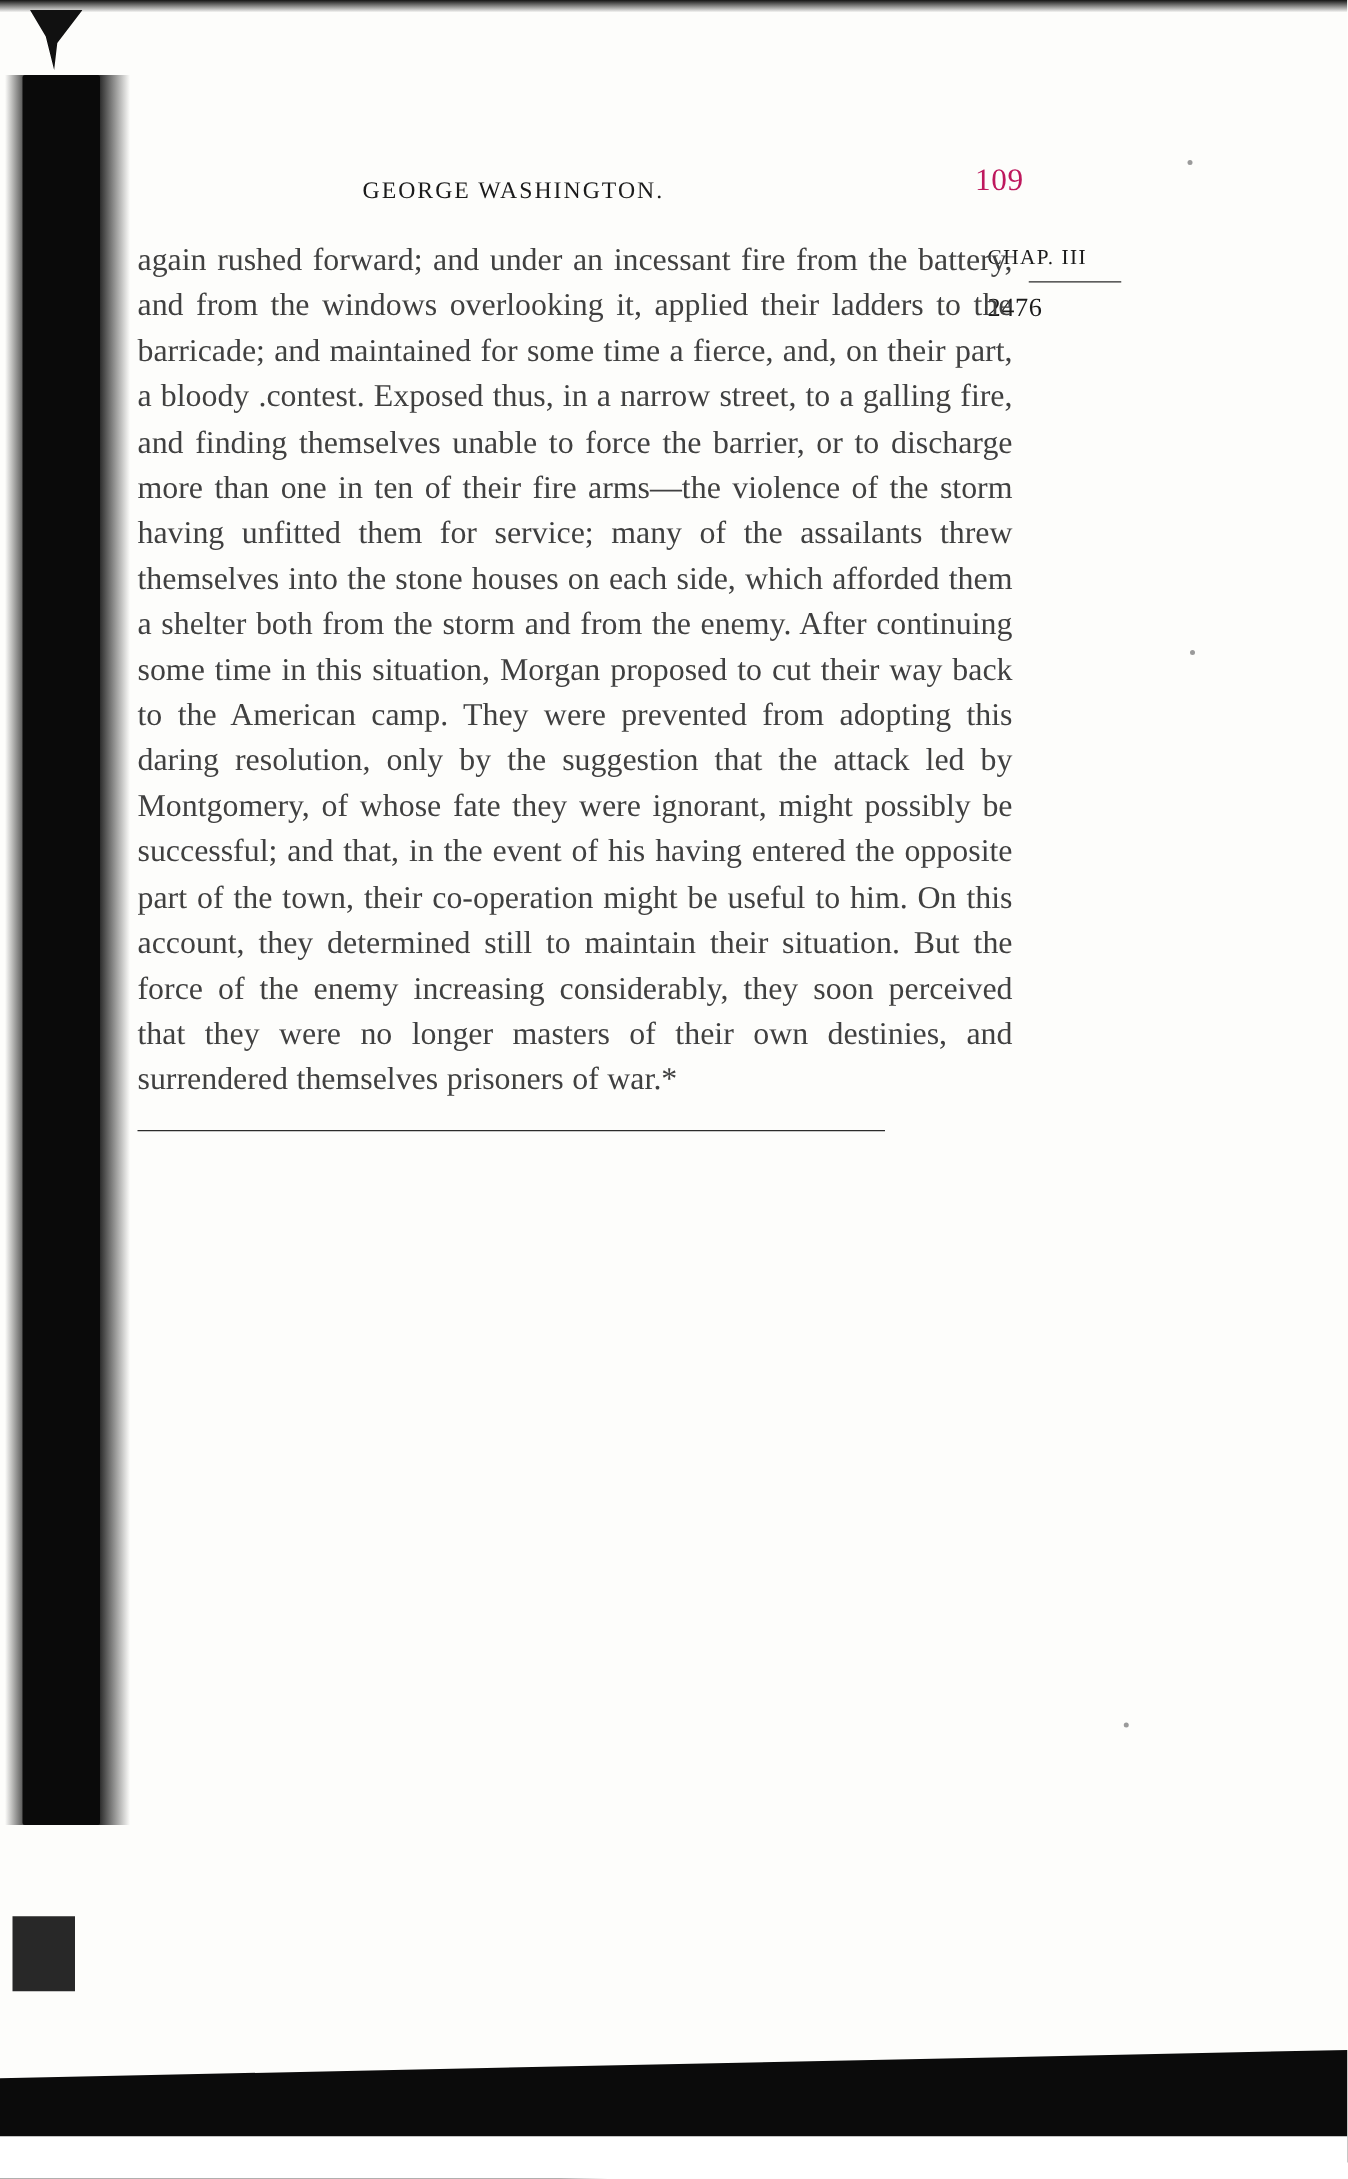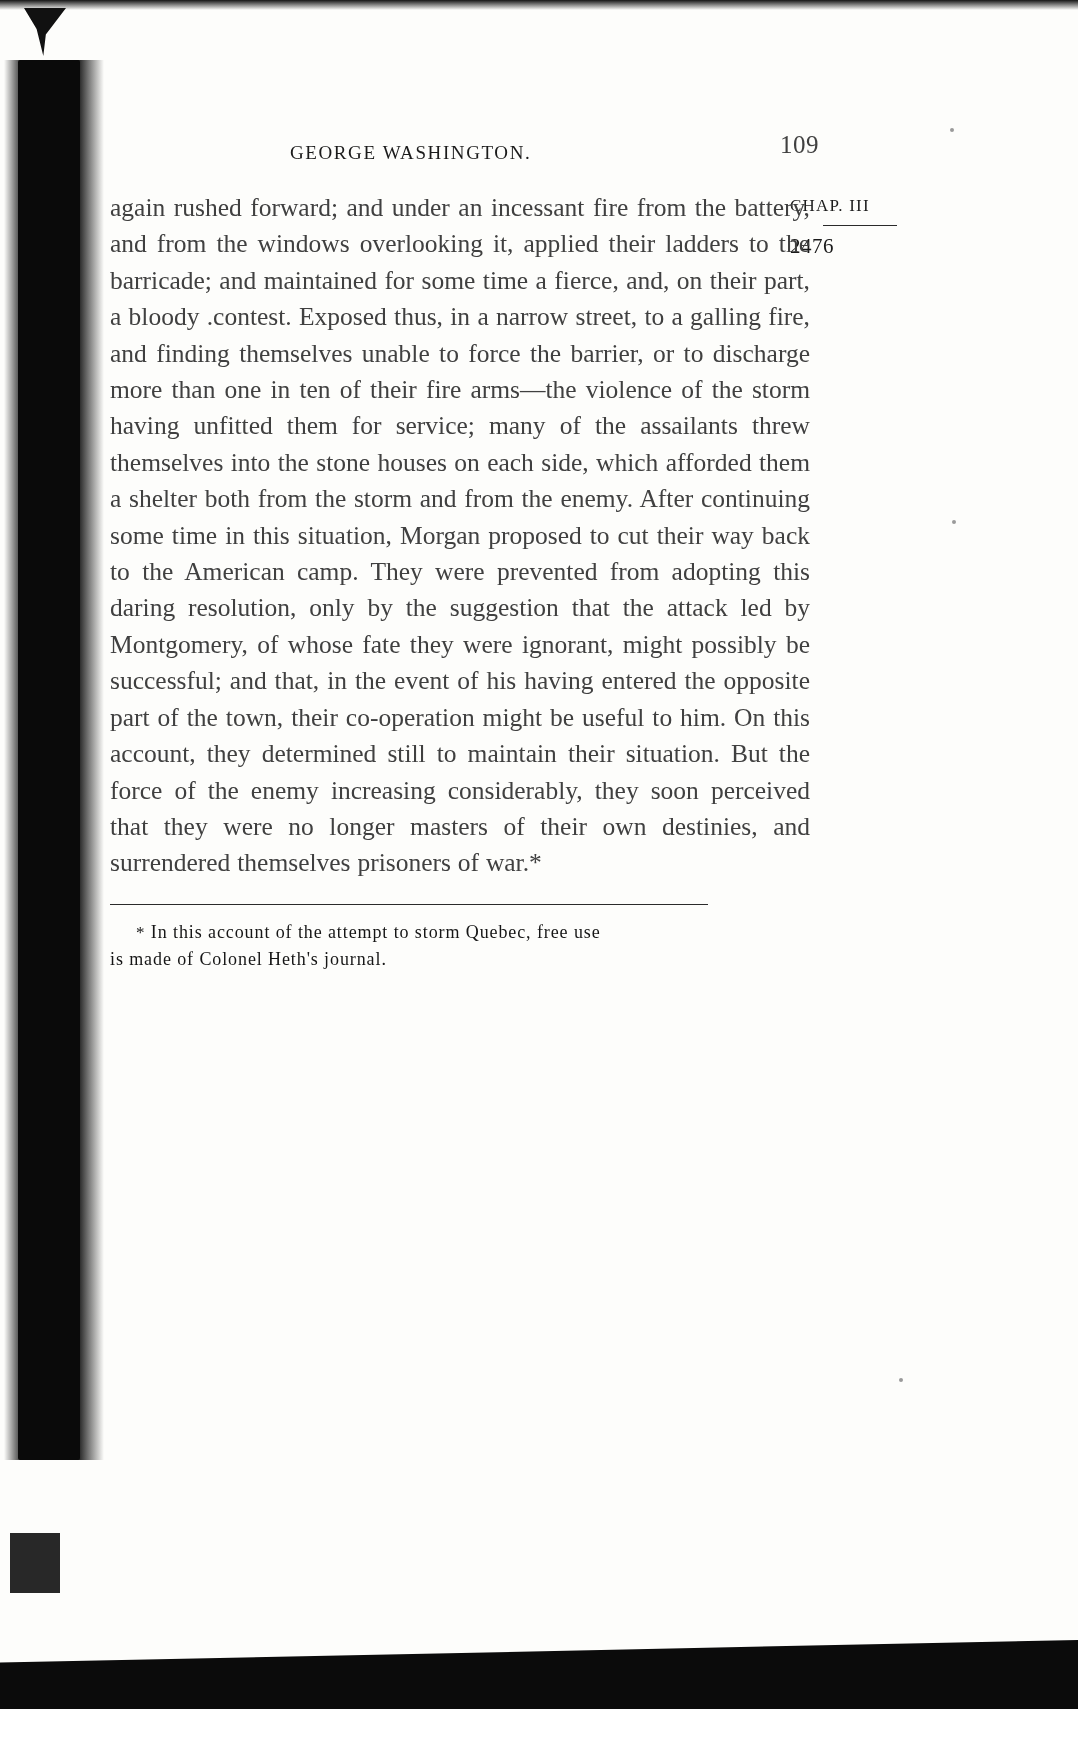--- a/index.html
+++ b/index.html
@@ -108,21 +108,21 @@
     color: #1b1b1b;
     text-align: left;
     padding-left: 180px;
     margin-bottom: 26px;
   }
   .folio {
     position: absolute;
     left: 780px;
     top: 131px;
     font-size: 25px;
-    color: #404040;
+    color: #be185d;
     letter-spacing: 0.5px;
   }
   .sidenote {
     position: absolute;
     left: 790px;
     top: 196px;
     width: 140px;
     color: #1b1b1b;
   }
   .sidenote .chap {
@@ -196,20 +196,15 @@
     <div class="rule"></div>
     <div class="year">2476</div>
   </div>
 
   <div class="content">
     <div class="running-head">GEORGE WASHINGTON.</div>
 
     <p class="body">again rushed forward; and under an incessant fire from the battery, and from the windows overlooking it, applied their ladders to the barricade; and maintained for some time a fierce, and, on their part, a bloody .contest.  Exposed thus, in a narrow street, to a galling fire, and finding themselves unable to force the barrier, or to discharge more than one in ten of their fire arms—the violence of the storm having unfitted them for service; many of the assailants threw themselves into the stone houses on each side, which afforded them a shelter both from the storm and from the enemy.  After continuing some time in this situation, Morgan proposed to cut their way back to the American camp. They were prevented from adopting this daring resolution, only by the suggestion that the attack led by Montgomery, of whose fate they were ignorant, might possibly be successful; and that, in the event of his having entered the opposite part of the town, their co-operation might be useful to him.  On this account, they determined still to maintain their situation.  But the force of the enemy increasing considerably, they soon perceived that they were no longer masters of their own destinies, and surrendered themselves prisoners of war.*</p>
 
     <div class="footnote-rule"></div>
-    <div class="footnote">
-      <span class="fn-indent star">*</span>
-      <span>In this account of the attempt to storm Quebec, free use</span><br>
-      <span>is made of Colonel Heth's journal.</span>
-    </div>
   </div>
 
 </div>
 
 </body></html>

